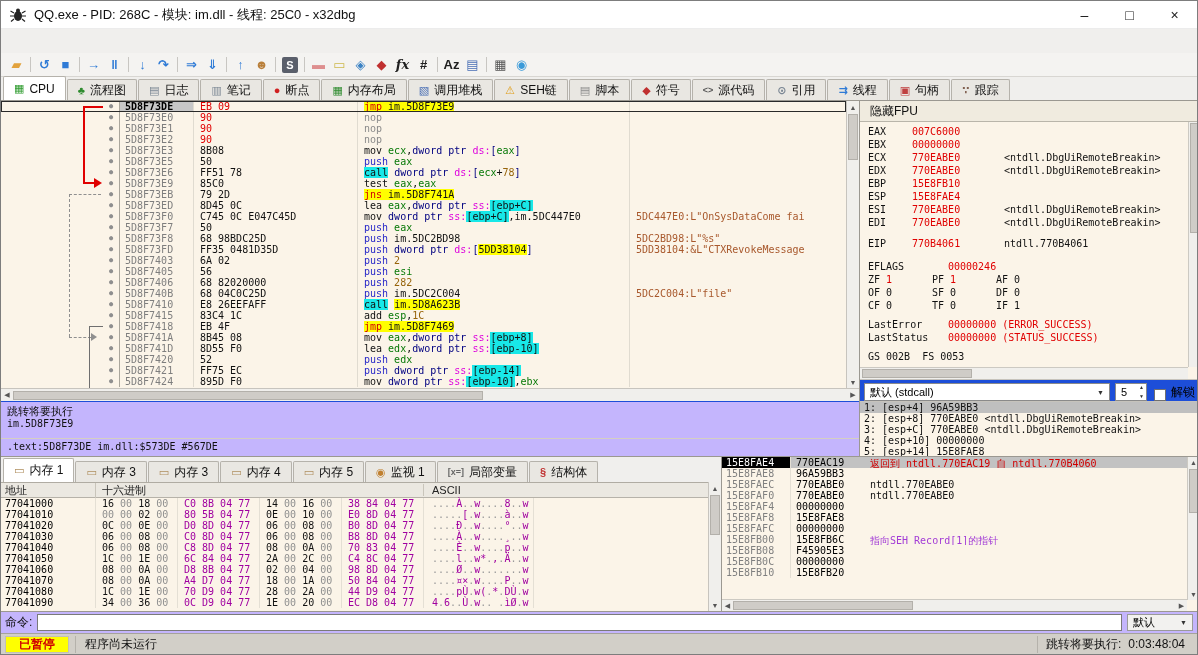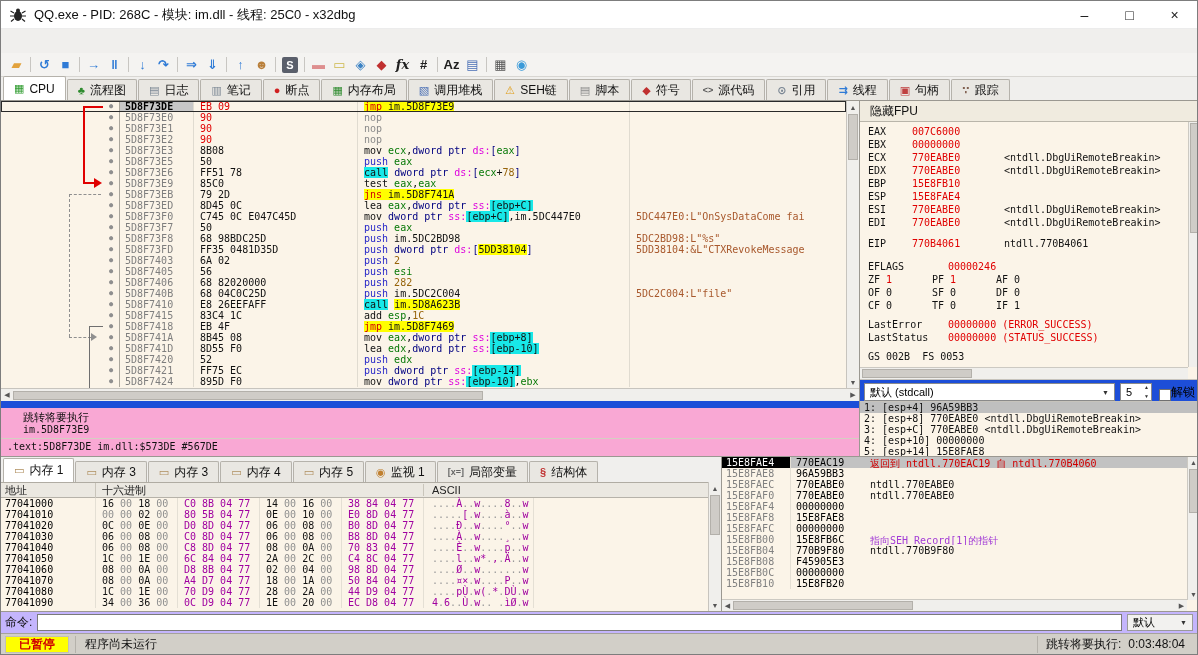--- a/index.html
+++ b/index.html
@@ -56,21 +56,21 @@
   .dash-head{left:90px;top:232px;border-left:6px solid #8f8f8f;border-top:4px solid transparent;border-bottom:4px solid transparent}
   .gray-v{left:88px;top:225px;height:62px;border-left:1px solid #6f6f6f}
   .gray-h{left:88px;top:225px;width:14px;border-top:1px solid #6f6f6f}
   
   .sb{background:#f0efec;position:absolute}
   .sb-btn{color:#555;font-size:7px;display:flex;align-items:center;justify-content:center}
   .thumb{background:#cfccc7;border:1px solid #b3b0aa}
   .dvscroll{left:845px;top:100px;width:13px;height:287px;border-left:1px solid #c7c4be}
   .dhscroll{left:0;top:387px;width:858px;height:13px;border-top:1px solid #c7c4be;display:flex;align-items:center}
   
-  .infobox{position:absolute;left:0;top:400px;width:858px;height:55px;background:#f9a8d4;border-top:7px solid #1d4ed8;padding:3px 22px;color:#111}
+  .infobox{position:absolute;left:0;top:400px;width:858px;height:55px;background:#c4b5fd;border-top:1px solid #1d4ed8;padding:3px 6px;color:#111}
   .info-cn{font-size:11px;line-height:13px}
   .info-mono{font:10px "DejaVu Sans Mono",monospace;line-height:12px}
   .info-div{position:absolute;left:0;right:0;bottom:17px;border-top:1px solid #d5cfc2}
   .info-bottom{position:absolute;left:6px;bottom:3px}
   
   .regpane{position:absolute;left:858px;top:100px;width:340px;height:355px;background:#fbf4e8;border-left:1px solid #9b9891}
   .fpubar{height:21px;background:#f0ebdf;border-bottom:1px solid #b9b5aa;display:flex;align-items:center;padding-left:10px;color:#111}
   .reglist{position:absolute;top:24px;left:8px;right:16px;height:242px;font:10px "DejaVu Sans Mono",monospace;overflow:hidden;color:#111}
   .regrow{height:13px;line-height:13px;display:flex;white-space:pre}
   .rname{width:44px;flex:none}.rwide{width:80px;flex:none}
@@ -79,21 +79,21 @@
   .flagcell{width:64px;flex:none}
   .sp6{height:6px}.sp8{height:8px}.sp10{height:10px}
   .reg-vscroll{right:0;top:21px;width:11px;height:245px;border-left:1px solid #ccc9c2}
   .reg-hscroll{left:0;right:11px;bottom:77px;height:12px;border-top:1px solid #ccc9c2}
   .convrow{position:absolute;left:0;right:0;bottom:55px;height:22px;background:#1d4ed8;border-top:1px solid #c6c3bc;display:flex;align-items:flex-end;padding:0 4px}
   .combo{flex:1;height:18px;background:#fff;border:1px solid #8a8a8a;display:flex;align-items:center;padding:0 5px;font-size:11px}
   .combo .arr{margin-left:auto;font-size:7px;color:#333}
   .spin{width:32px;height:18px;background:#fff;border:1px solid #8a8a8a;margin-left:5px;display:flex;align-items:center;padding-left:5px;font-size:11px;position:relative}
   .spin .arrs{position:absolute;right:2px;top:1px;bottom:1px;display:flex;flex-direction:column;justify-content:space-between;font-size:5px;color:#333;line-height:5px}
   .chk{width:12px;height:12px;background:#fff;border:1px solid #707070;margin-left:7px;flex:none}
-  .chklabel{}
+  .chklabel{margin-left:5px}
   .args{position:absolute;left:0;right:0;bottom:0;height:55px;background:#fbf4e8;border-top:1px solid #c6c3bc;font:10px "DejaVu Sans Mono",monospace;overflow:hidden;color:#111}
   .argrow{height:11px;line-height:11px;white-space:pre;padding-left:4px}
   .argrow.sel{background:#bfbfbf}
   
   .bottabs{position:absolute;left:0;top:455px;width:720px;height:26px;background:#f0efed;display:flex;align-items:flex-end;padding-left:2px;border-top:1px solid #9b9891}
   .dump{position:absolute;left:0;top:481px;width:707px;height:129px;background:#fbf4e8;border-top:1px solid #b0aca3;overflow:hidden}
   .dumphead{height:15px;background:#ebe8e1;border-bottom:1px solid #b6b2a9;display:flex;font-size:11px;color:#222;align-items:center;white-space:pre}
   .dh-addr{width:94px;padding-left:4px;flex:none}
   .dh-hex{width:328px;padding-left:6px;flex:none;border-left:1px solid #c9c5bb}
   .dh-ascii{flex:1;padding-left:8px;border-left:1px solid #c9c5bb}
@@ -427,21 +427,20 @@
   <div class="stack">
     <div id="stackrows" style="margin-right:12px">
         <div class="srow sel"><span class="saddr cur">15E8FAE4</span><span class="sval">770EAC19</span><span class="scmt red">返回到 ntdll.770EAC19 自 ntdll.770B4060</span></div>
         <div class="srow"><span class="saddr">15E8FAE8</span><span class="sval">96A59BB3</span><span class="scmt "></span></div>
         <div class="srow"><span class="saddr">15E8FAEC</span><span class="sval">770EABE0</span><span class="scmt ">ntdll.770EABE0</span></div>
         <div class="srow"><span class="saddr">15E8FAF0</span><span class="sval">770EABE0</span><span class="scmt ">ntdll.770EABE0</span></div>
         <div class="srow"><span class="saddr">15E8FAF4</span><span class="sval">00000000</span><span class="scmt "></span></div>
         <div class="srow"><span class="saddr">15E8FAF8</span><span class="sval">15E8FAE8</span><span class="scmt "></span></div>
         <div class="srow"><span class="saddr">15E8FAFC</span><span class="sval">00000000</span><span class="scmt "></span></div>
         <div class="srow"><span class="saddr">15E8FB00</span><span class="sval">15E8FB6C</span><span class="scmt purple">指向SEH_Record[1]的指针</span></div>
-        <div class="srow"><span class="saddr">15E8FB04</span><span class="sval">770B9F80</span><span class="scmt ">ntdll.770B9F80</span></div>
         <div class="srow"><span class="saddr">15E8FB08</span><span class="sval">F45905E3</span><span class="scmt "></span></div>
         <div class="srow"><span class="saddr">15E8FB0C</span><span class="sval">00000000</span><span class="scmt "></span></div>
         <div class="srow"><span class="saddr">15E8FB10</span><span class="sval">15E8FB20</span><span class="scmt "></span></div>
       </div>
     <div class="sb stack-vscroll">
       <div class="sb-btn" style="height:11px">▲</div>
       <div class="thumb" style="height:44px;margin:1px"></div>
       <div class="sb-btn" style="height:11px;position:absolute;bottom:0;left:0;right:0">▼</div>
     </div>
     <div class="sb stack-hscroll">

